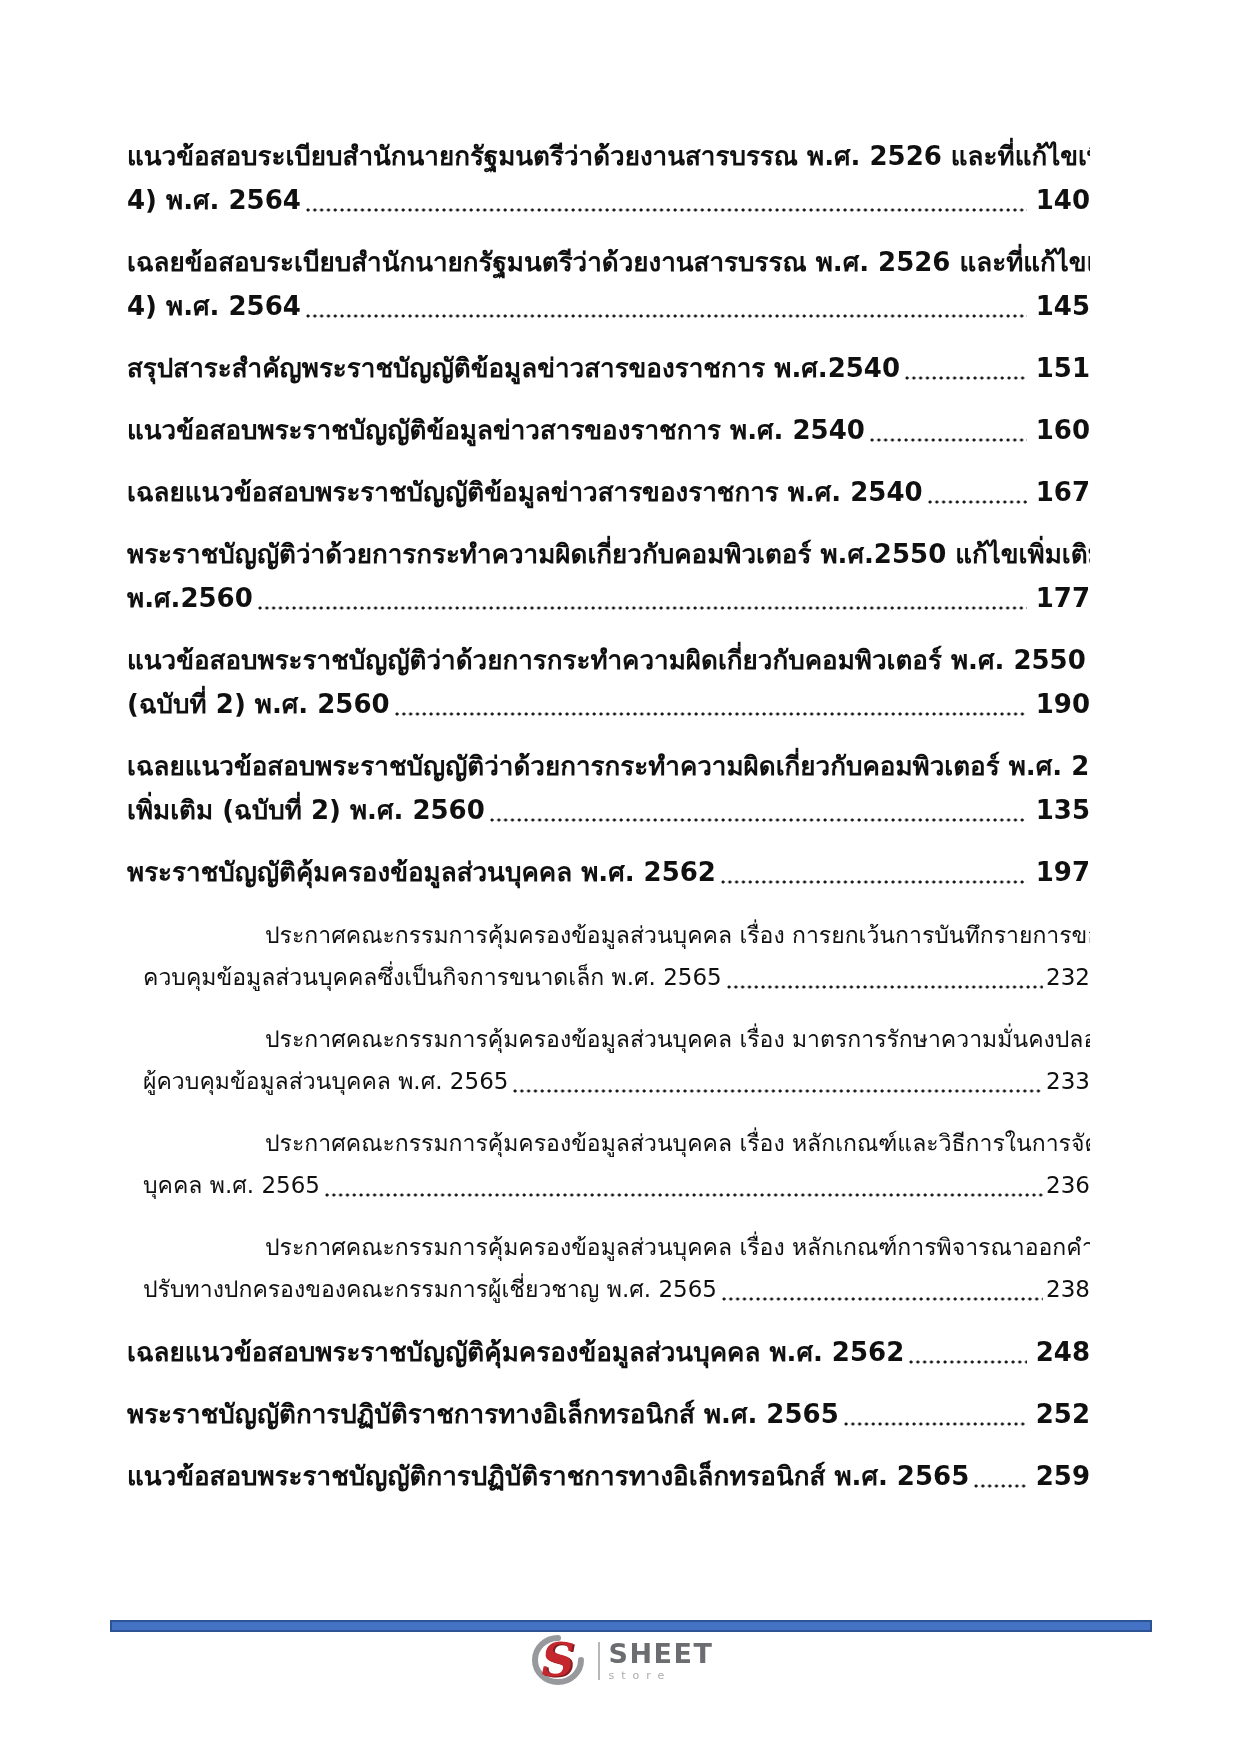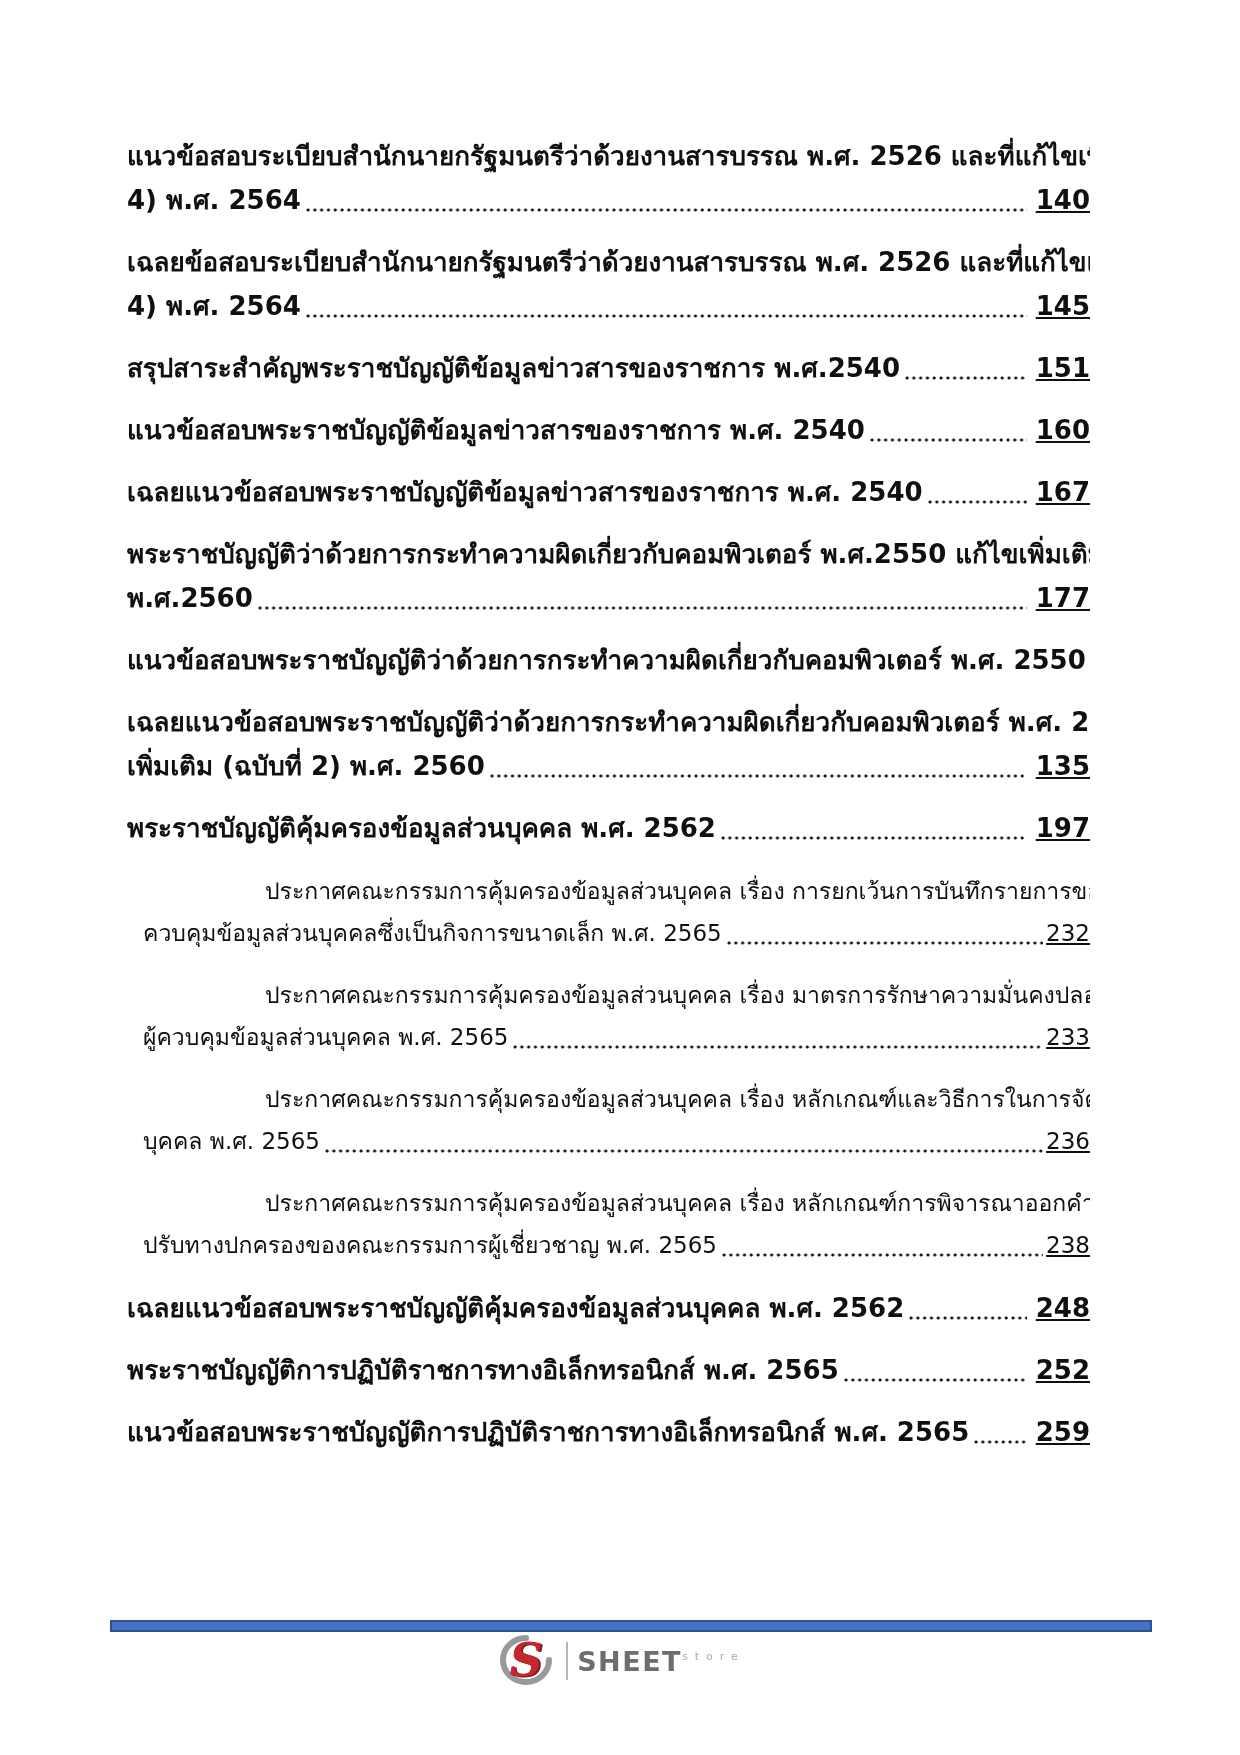--- a/index.html
+++ b/index.html
@@ -71,21 +71,20 @@
     background-image: radial-gradient(circle at 2px 2px, #161616 1.35px, transparent 1.75px);
     background-size: 6.8px 4px;
     background-repeat: repeat-x;
   }
   .entry.sub .leader::after {
     right: 3px;
     bottom: 9px;
   }
   .pg {
     flex: 0 0 auto;
-    text-decoration: underline;
   }
   .footer-bar {
     position: absolute;
     left: 110px;
     top: 1620px;
     width: 1038px;
     height: 8px;
     border: 2px solid #2e5395;
     box-sizing: content-box;
   }
@@ -104,20 +103,21 @@
     height: 54px;
     flex: 0 0 auto;
   }
   .logo-divider {
     width: 2px;
     height: 38px;
     flex: 0 0 auto;
   }
   .logo-text {
     display: flex;
+    flex-direction: column;
     justify-content: center;
   }
   .logo-title {
     font-size: 27px;
     font-weight: bold;
     letter-spacing: 1.5px;
     line-height: 27px;
   }
   .logo-sub {
     font-size: 11px;
@@ -172,20 +172,25 @@
       <div class="entry main">
         <div class="line first">พระราชบัญญัติว่าด้วยการกระทำความผิดเกี่ยวกับคอมพิวเตอร์ พ.ศ.2550 แก้ไขเพิ่มเติม (ฉบับที่ 2)</div>
         <div class="line last">
           <span class="t">พ.ศ.2560</span>
           <span class="leader"></span>
           <span class="pg">177</span>
         </div>
       </div>
       <div class="entry main">
         <div class="line first">แนวข้อสอบพระราชบัญญัติว่าด้วยการกระทำความผิดเกี่ยวกับคอมพิวเตอร์ พ.ศ. 2550 แก้ไขเพิ่มเติม</div>
+        <div class="line last">
+          <span class="t">(ฉบับที่ 2) พ.ศ. 2560</span>
+          <span class="leader"></span>
+          <span class="pg">190</span>
+        </div>
       </div>
       <div class="entry main">
         <div class="line first">เฉลยแนวข้อสอบพระราชบัญญัติว่าด้วยการกระทำความผิดเกี่ยวกับคอมพิวเตอร์ พ.ศ. 2550 แก้ไข</div>
         <div class="line last">
           <span class="t">เพิ่มเติม (ฉบับที่ 2) พ.ศ. 2560</span>
           <span class="leader"></span>
           <span class="pg">135</span>
         </div>
       </div>
       <div class="entry main">

